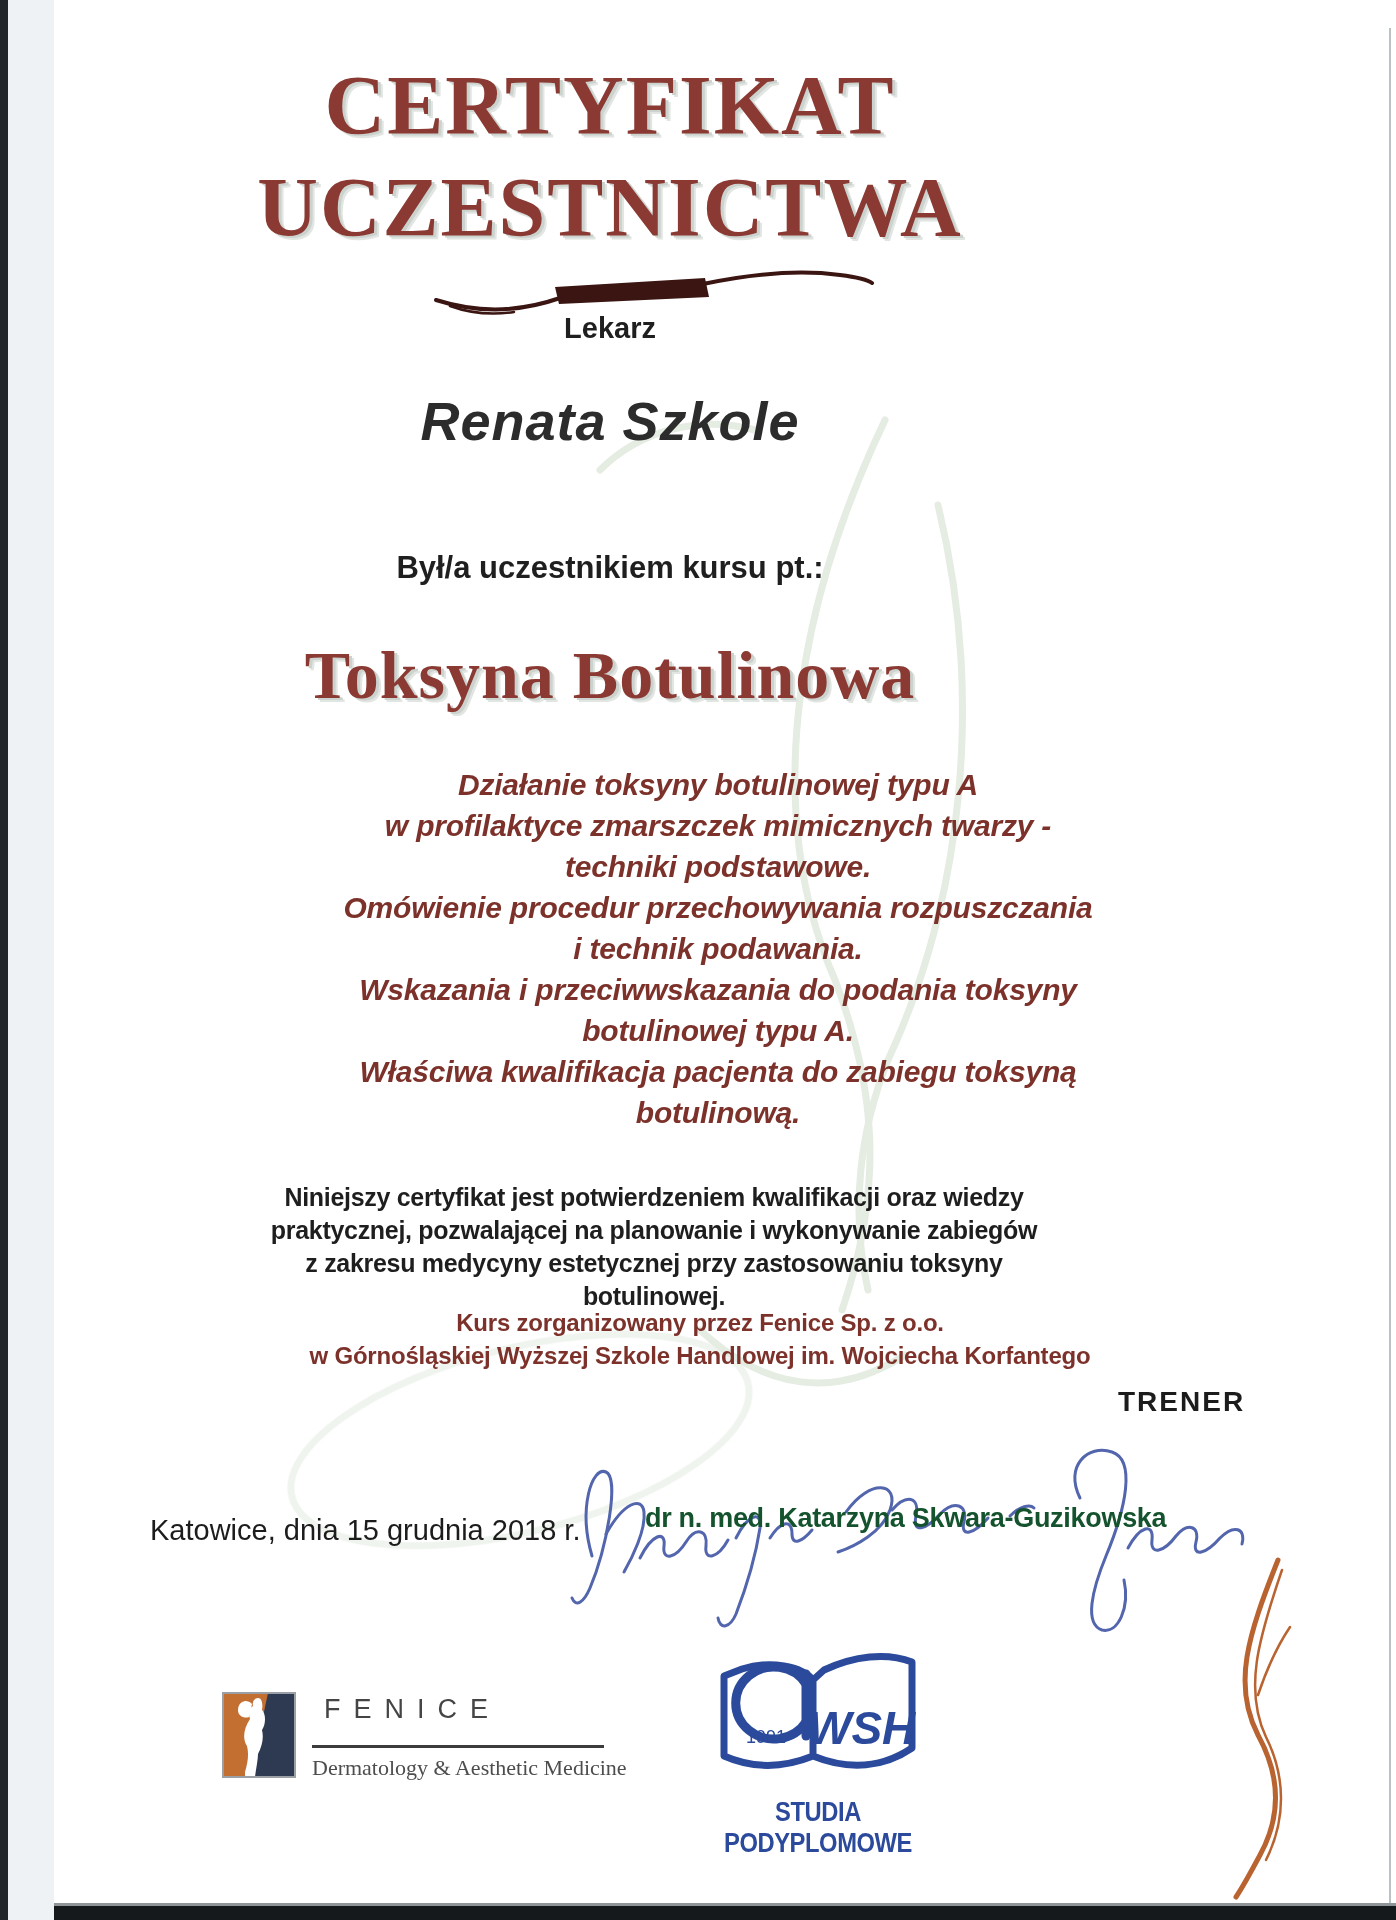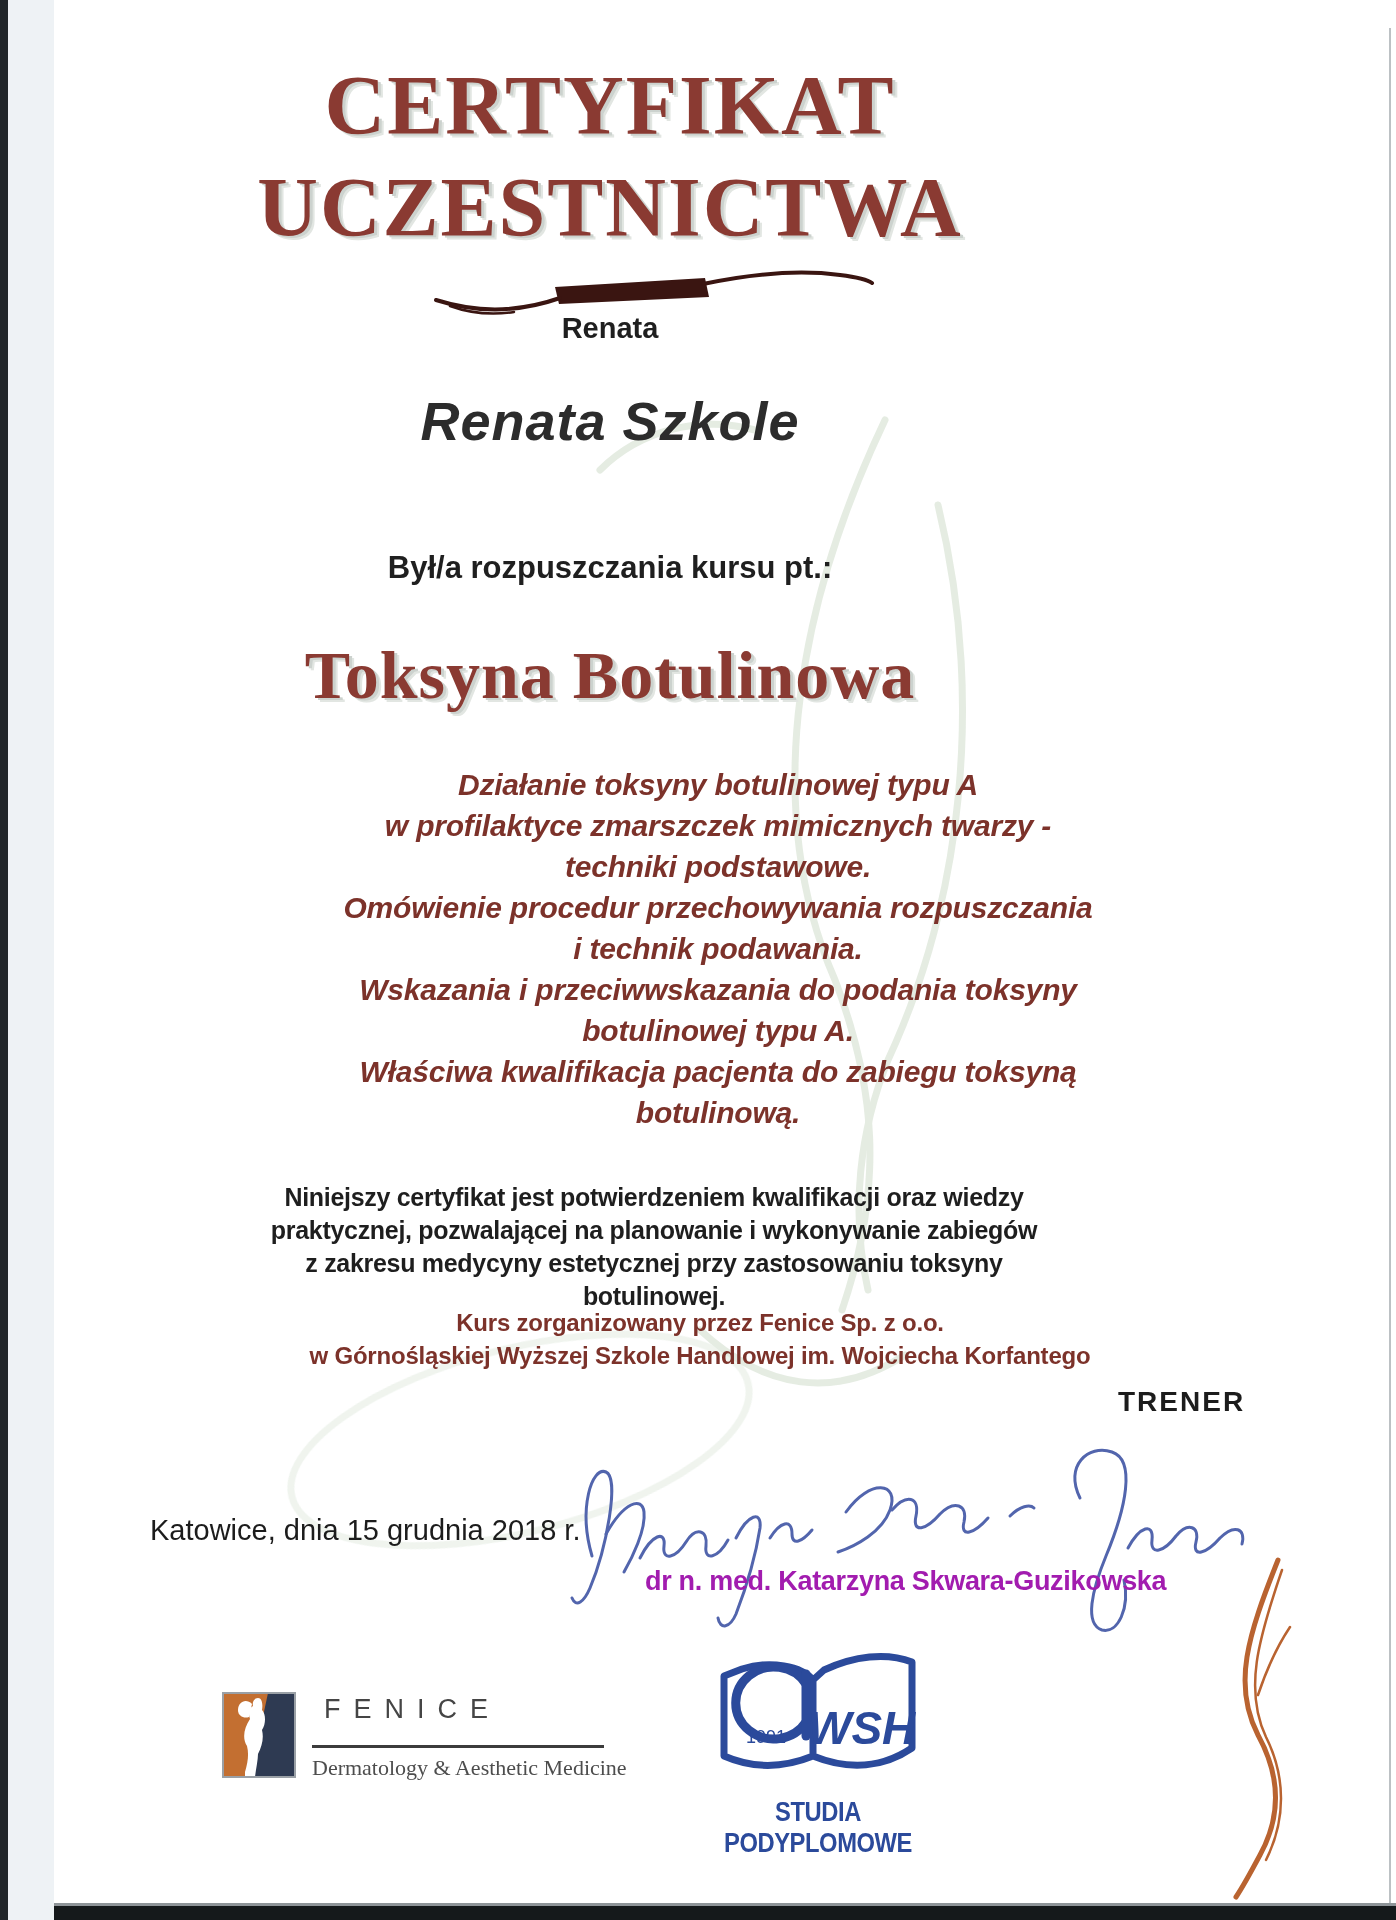--- a/index.html
+++ b/index.html
@@ -42,21 +42,21 @@
     position:absolute;left:74px;top:1181px;width:1160px;text-align:center;z-index:3;
     font-size:25px;font-weight:bold;color:#1e1e1e;line-height:33px;white-space:pre-line;letter-spacing:-0.3px;
   }
   .organizer{
     position:absolute;left:110px;top:1306px;width:1180px;text-align:center;z-index:3;
     font-size:24px;font-weight:bold;color:#7c322a;line-height:33px;white-space:pre-line;letter-spacing:-0.2px;
   }
   .trener{position:absolute;left:1118px;top:1386px;z-index:3;font-size:28px;font-weight:bold;color:#1c1c1c;letter-spacing:2px;}
   .place-date{position:absolute;left:150px;top:1514px;z-index:3;font-size:29px;color:#1c1c1c;}
   .signature{position:absolute;left:540px;top:1438px;z-index:3;}
-  .trainer-name{position:absolute;left:645px;top:1566px;z-index:4;font-size:27px;font-weight:bold;color:#a21caf;letter-spacing:-0.3px;}
+  .trainer-name{position:absolute;left:645px;top:1503px;z-index:4;font-size:27px;font-weight:bold;color:#14532d;letter-spacing:-0.3px;}
   
   .fenice-icon{position:absolute;left:222px;top:1692px;z-index:3;}
   .fenice-wordmark{
     position:absolute;left:324px;top:1694px;z-index:3;
     font-size:27px;font-weight:400;color:#454545;letter-spacing:13px;
   }
   .fenice-underline{position:absolute;left:312px;top:1745px;width:292px;height:3px;background:#3c3c3c;z-index:3;}
   .fenice-tagline{
     position:absolute;left:312px;top:1755px;z-index:3;
     font-family:"Liberation Serif",serif;font-size:22px;color:#4d4d4d;
@@ -97,23 +97,23 @@
 
   <svg class="swoosh" width="460" height="58" viewBox="0 0 460 58">
     <g fill="none" stroke="#3a1511" stroke-linecap="round">
       <path d="M135,25 L285,16 L289,35 L139,42 Z" fill="#3a1511" stroke="none"></path>
       <path d="M16,38 C60,52 100,50 140,36" stroke-width="4"></path>
       <path d="M283,22 C340,10 382,8 420,13 C436,15 448,18 452,21" stroke-width="4"></path>
       <path d="M30,44 C52,52 74,53 94,50" stroke-width="2.5"></path>
     </g>
   </svg>
 
-  <div class="col-main lekarz">Renata</div>
+  <div class="col-main lekarz">Lekarz</div>
   <div class="col-main name">Renata Szkole</div>
-  <div class="col-main byla">Był/a rozpuszczania kursu pt.:</div>
+  <div class="col-main byla">Był/a uczestnikiem kursu pt.:</div>
 
   <div class="col-main course-title">Toksyna Botulinowa</div>
   <div class="col-main course-desc">Działanie toksyny botulinowej typu A
 w profilaktyce zmarszczek mimicznych twarzy -
 techniki podstawowe.
 Omówienie procedur przechowywania rozpuszczania
 i technik podawania.
 Wskazania i przeciwwskazania do podania toksyny
 botulinowej typu A.
 Właściwa kwalifikacja pacjenta do zabiegu toksyną

